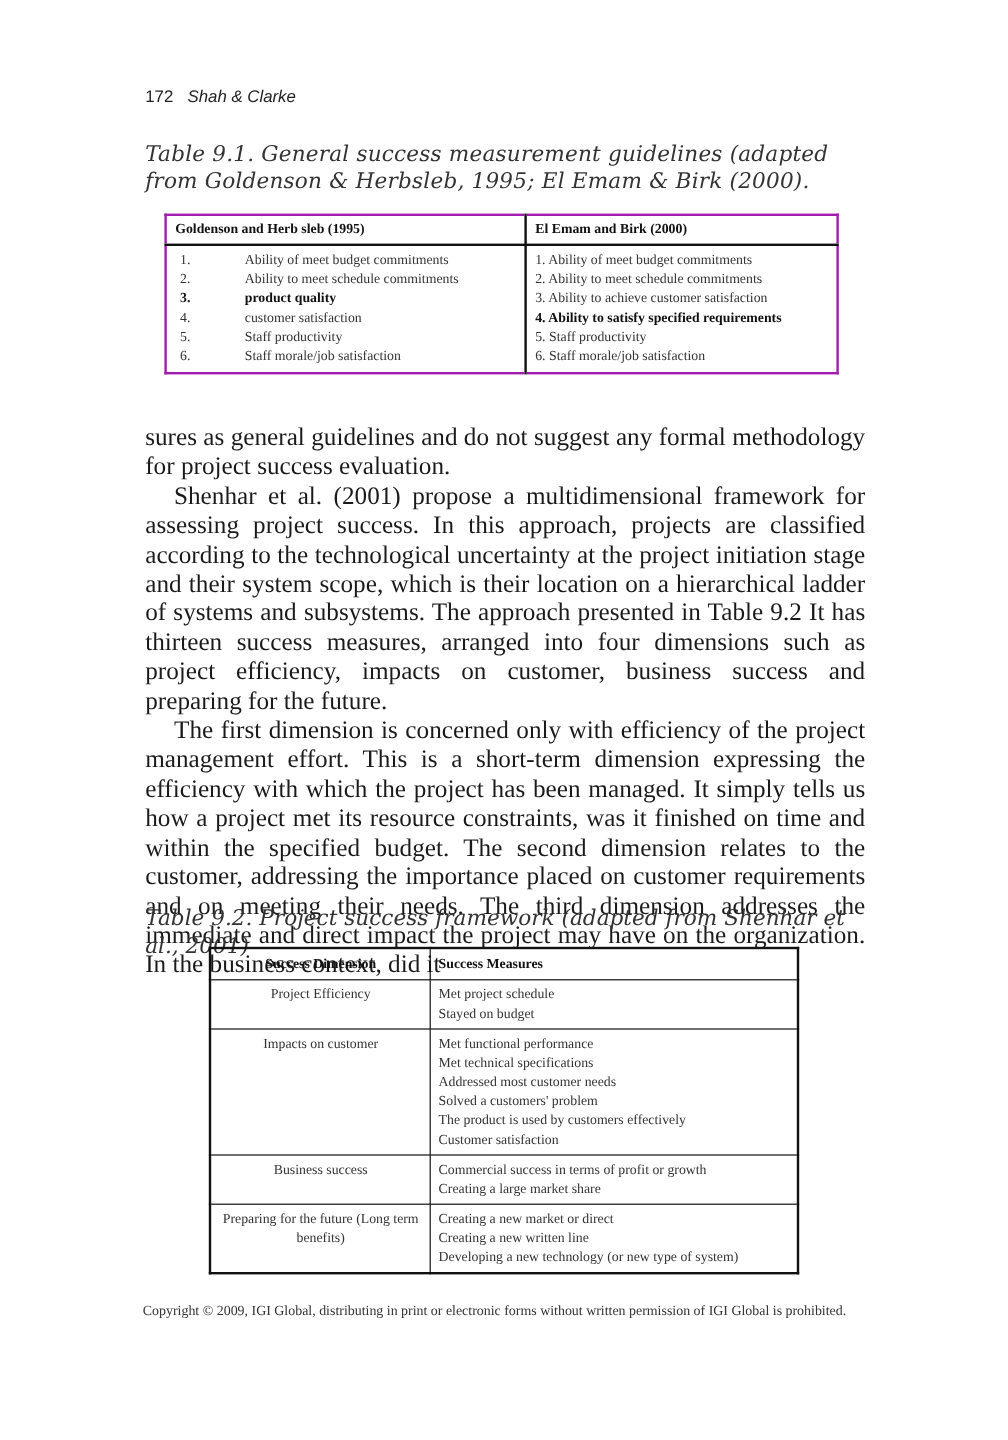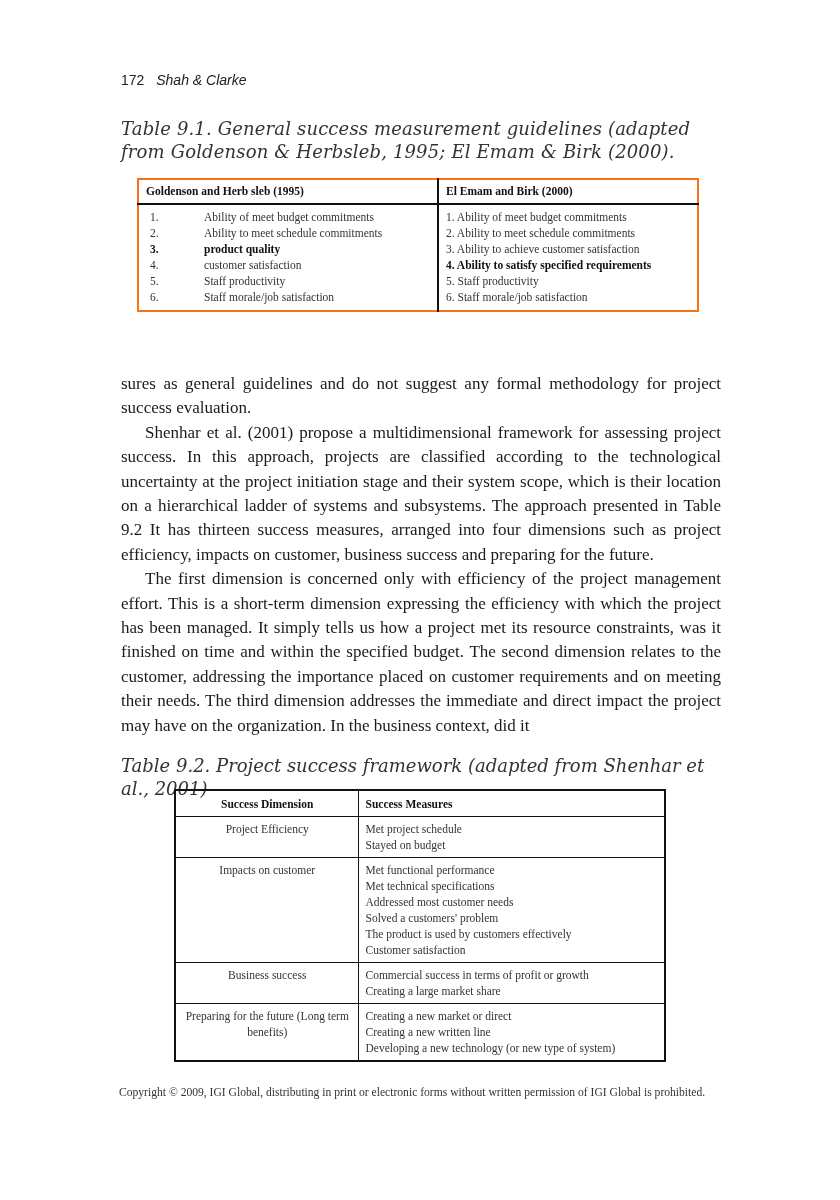--- a/index.html
+++ b/index.html
@@ -17,36 +17,36 @@
       position: absolute; left: 121px;
       font-family: "DejaVu Serif", serif; font-style: italic;
       font-size: 18px; color: #333; line-height: 23px;
       width: 600px;
     }
     .cap1 { top: 117px; letter-spacing: 0.15px; }
     .cap2 { top: 754px; }
 
     table.t1 {
       position: absolute; left: 137px; top: 178px; width: 562px;
-      border-collapse: collapse; border: 2px solid #f97316;
+      border-collapse: collapse; border: 2px solid #a21caf;
       font-family: "Liberation Serif", serif; font-size: 11.5px; color: #333;
     }
     table.t1 th {
       text-align: left; font-weight: bold; padding: 3px 7px 4px 7px;
       border-bottom: 2px solid #111; font-size: 11.5px; color: #111; height: 25px;
     }
     table.t1 td { vertical-align: top; padding: 4px 7px 5px 7px; line-height: 16px; }
     table.t1 .c1 { width: 300px; border-right: 2px solid #111; }
     .g-row { display: flex; }
     .g-num { width: 58px; padding-left: 4px; }
     .bold { font-weight: bold; color: #111; }
 
     .body-text {
-      position: absolute; left: 121px; top: 372px; width: 600px;
-      font-family: "Liberation Serif", serif; font-size: 17px; line-height: 24.4px;
+      position: absolute; left: 121px; top: 352px; width: 600px;
+      font-family: "Liberation Serif", serif; font-size: 21px; line-height: 24.4px;
       color: #1a1a1a; text-align: justify;
     }
     .body-text p { margin: 0; }
     .body-text p.indent { text-indent: 24px; }
 
     table.t2 {
       position: absolute; left: 174px; top: 789px; width: 492px;
       border-collapse: collapse; border: 2px solid #111;
       font-family: "Liberation Serif", serif; font-size: 11.5px; color: #333;
     }

